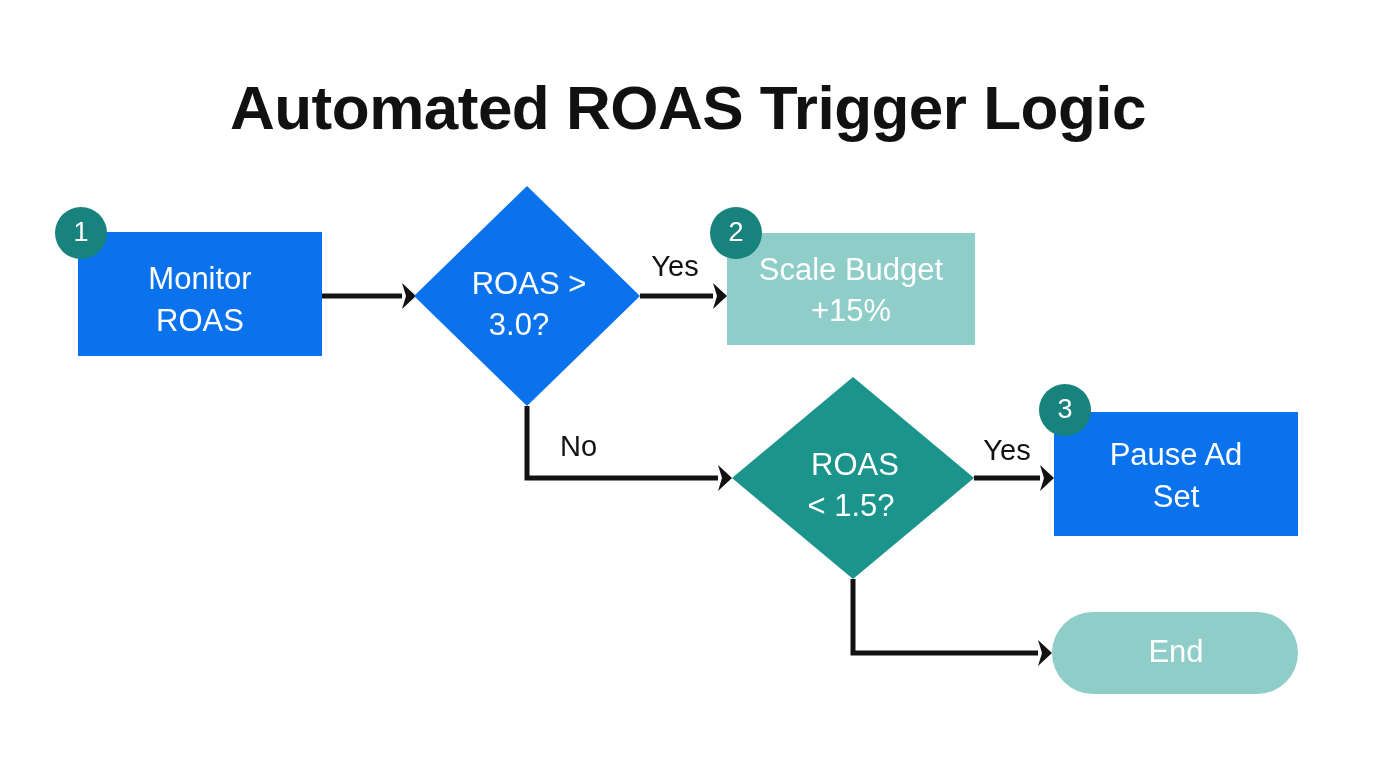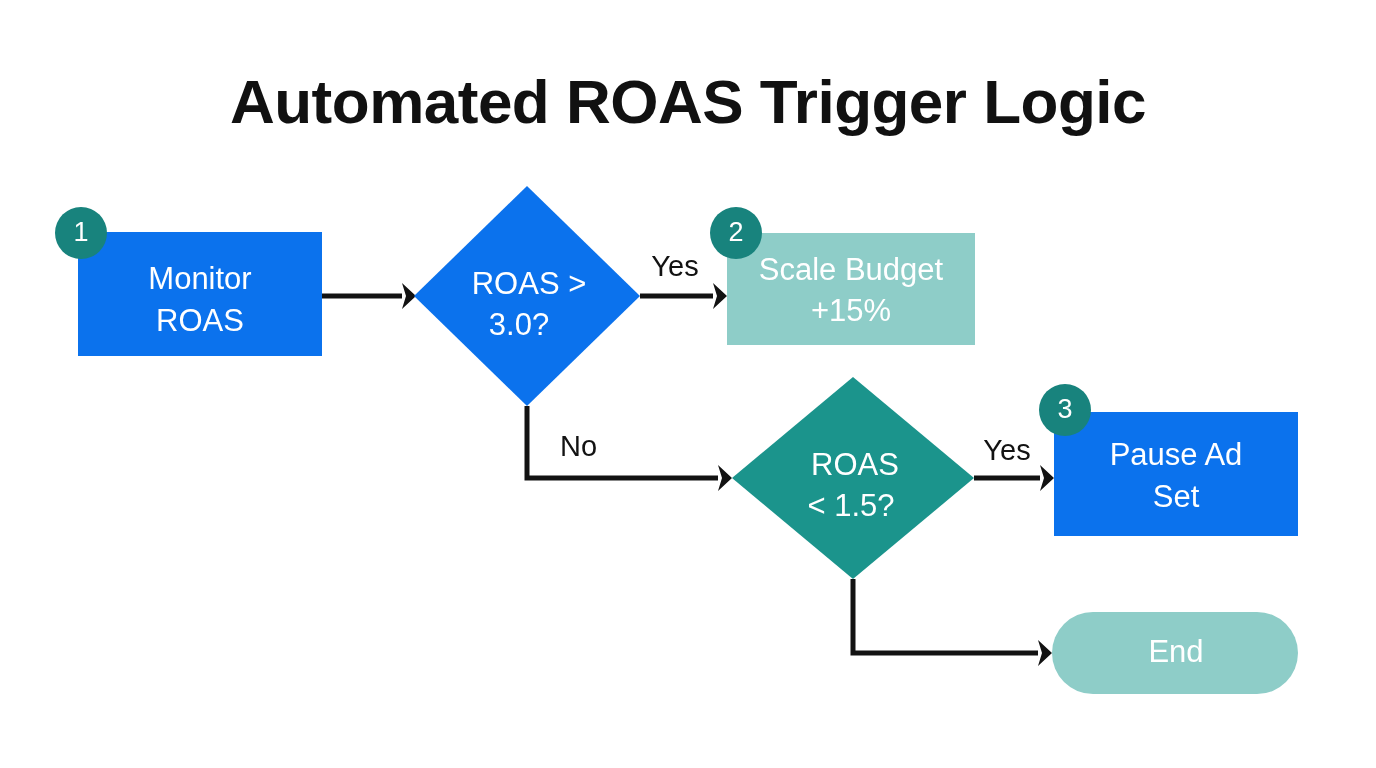--- a/index.html
+++ b/index.html
@@ -17,21 +17,21 @@
   }
   #canvas {
     position: absolute;
     inset: 0;
     width: 1376px;
     height: 768px;
   }
   .page-title {
     position: absolute;
     left: 0;
-    top: 68px;
+    top: 74px;
     width: 1376px;
     text-align: center;
     font-family: "Liberation Sans", "DejaVu Sans", sans-serif;
     font-size: 62px;
     font-weight: bold;
     letter-spacing: -0.5px;
     color: #111111;
     line-height: 1.1;
     white-space: nowrap;
   }

